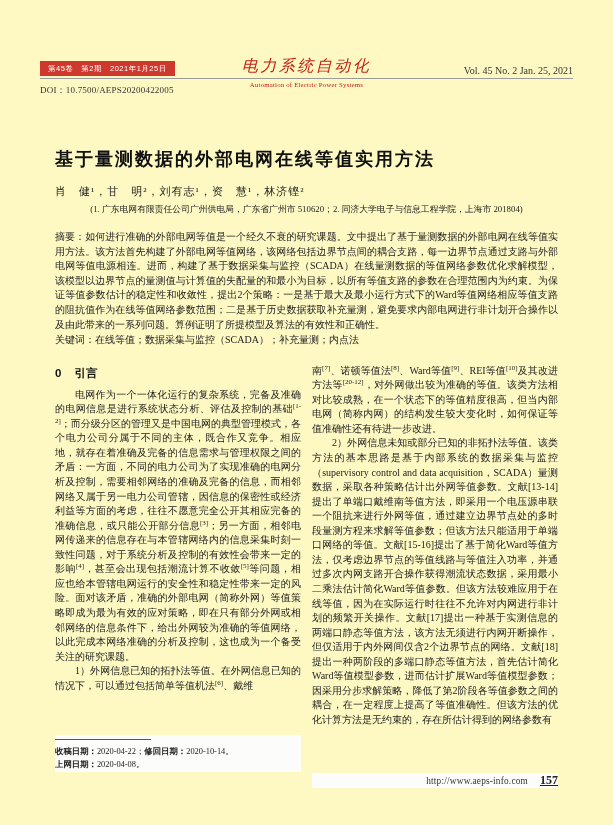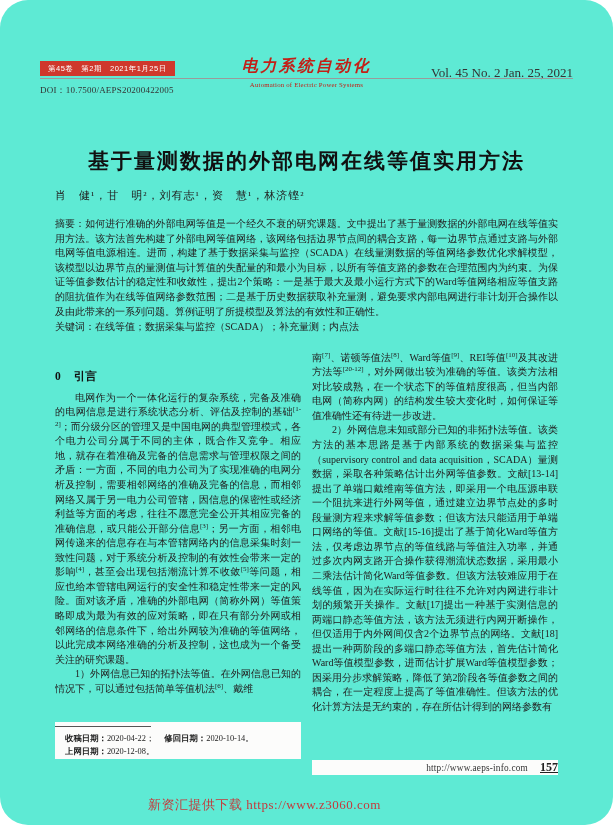--- a/index.html
+++ b/index.html
@@ -1,67 +1,66 @@
 <!DOCTYPE html>
 <html><head>
 <meta charset="utf-8">
 <style>
   * { margin:0; padding:0; box-sizing:border-box; }
   html,body { background:#ffffff; }
   .page {
     position:relative; width:613px; height:825px; margin:0 auto;
-    background:#5eead4; color:#222; overflow:hidden;
+    background:#fef9c3; color:#222; overflow:hidden;
     font-family:"Liberation Serif","DejaVu Serif",serif;
-    border-radius:28px;
   }
   
   .masthead { position:absolute; top:61px; left:40px; right:40px; height:40px; }
   .mast-rule { position:absolute; top:17px; left:0; right:0; border-top:1px solid #9a9a9a; }
   .issue-box {
     position:absolute; left:0; top:0; background:#cf382c; color:#ffffff;
     font-family:"Liberation Sans","DejaVu Sans",sans-serif;
     font-size:7.5px; line-height:1; padding:3.5px 8px; letter-spacing:0.5px; white-space:nowrap;
   }
   .doi { position:absolute; left:0; top:23px; font-size:9px; color:#333; letter-spacing:0.2px; }
   .logo-cn {
     position:absolute; left:50%; transform:translateX(-50%); top:-5px;
-    color:#c32017; font-weight:bold; font-style:italic; font-size:16px;
+    color:#c32017; font-weight:normal; font-style:italic; font-size:16px;
     letter-spacing:2.5px; white-space:nowrap;
   }
   .logo-en {
     position:absolute; left:50%; transform:translateX(-50%); top:20px;
     color:#c32017; font-size:6.8px; white-space:nowrap; letter-spacing:0.2px;
   }
-  .vol-info { position:absolute; right:0; top:4px; font-size:13px; color:#333; white-space:nowrap; }
+  .vol-info { position:absolute; right:0; top:4px; font-size:10px; color:#333; white-space:nowrap; }
   
   .main { position:absolute; top:147px; left:55px; width:503px; }
   .title {
-    text-align:center; font-family:"Liberation Sans","DejaVu Sans",sans-serif;
-    font-weight:bold; font-size:21px; letter-spacing:2px; color:#111;
+    text-align:left; font-family:"Liberation Sans","DejaVu Sans",sans-serif;
+    font-weight:bold; font-size:18px; letter-spacing:2px; color:#111;
   }
   .authors { margin-top:13px; font-size:11px; letter-spacing:1px; color:#222; }
   .affiliation { text-align:center; margin-top:5px; font-size:8.8px; color:#222; }
   .abstract { margin-top:14px; font-size:10px; line-height:14.6px; text-align:justify; }
   .inline-label { font-family:"Liberation Sans","DejaVu Sans",sans-serif; font-weight:normal; }
   .kw { margin-top:1px; font-size:10px; line-height:14.6px; }
   
   .columns { margin-top:16px; display:flex; gap:11px; height:424px; }
   .col { width:246px; position:relative; overflow:hidden; }
   .sec-heading {
-    font-family:Liberation Serif, serif;
-    font-size:11.5px; font-weight:bold; color:#111; margin:18px 0 7px;
+    font-family:Liberation Sans, sans-serif;
+    font-size:11.5px; font-weight:bold; color:#111; margin:2px 0 7px;
   }
   .sec-heading .num { margin-right:13px; }
   .para { font-size:10px; line-height:14.55px; text-align:justify; }
   .para.indent { text-indent:2em; }
   sup { font-size:7px; vertical-align:super; line-height:0; }
   .footnote { position:absolute; bottom:16px; left:0; right:0; background:#fcfcfb; padding-top:4px; }
   .fn-rule { width:96px; border-top:1px solid #555; margin-bottom:5px; }
   .fn-line { font-size:8.4px; line-height:13.5px; color:#222; }
-  .fn-line b, .fn-line .fn-label { font-family:"Liberation Sans","DejaVu Sans",sans-serif; font-weight:bold;padding-left:10px; }
+  .fn-line b, .fn-line .fn-label { font-family:"Liberation Sans","DejaVu Sans",sans-serif; font-weight:bold; }
   .url-line { position:absolute; bottom:0; right:0; left:0; text-align:right; font-size:9.3px; color:#333; background:#fcfcfb; }
   .url { letter-spacing:0.2px; }
   .pagenum { margin-left:12px; font-weight:bold; font-size:12px; color:#222;text-decoration:underline; }
   
   .watermark {
     position:absolute; top:796px; left:148px; color:#c5393b;
     font-size:13px; letter-spacing:0.5px; white-space:nowrap;
   }
 </style>
 </head>
@@ -75,44 +74,44 @@
     <span class="vol-info">Vol. 45 No. 2 Jan. 25, 2021</span>
     <div class="mast-rule"></div>
     <span class="doi">DOI：10.7500/AEPS20200422005</span>
     <span class="logo-en">Automation of Electric Power Systems</span>
   </header>
 
   <div class="main">
 
     <h1 class="title">基于量测数据的外部电网在线等值实用方法</h1>
     <div class="authors">肖　健¹，甘　明²，刘有志¹，资　慧¹，林济铿²</div>
+    <div class="affiliation">(1. 广东电网有限责任公司广州供电局，广东省广州市 510620；2. 同济大学电子与信息工程学院，上海市 201804)</div>
 
     <p class="abstract"><span class="inline-label">摘要：</span><span>如何进行准确的外部电网等值是一个经久不衰的研究课题。文中提出了基于量测数据的外部电网在线等值实用方法。该方法首先构建了外部电网等值网络，该网络包括边界节点间的耦合支路，每一边界节点通过支路与外部电网等值电源相连。进而，构建了基于数据采集与监控（SCADA）在线量测数据的等值网络参数优化求解模型，该模型以边界节点的量测值与计算值的失配量的和最小为目标，以所有等值支路的参数在合理范围内为约束。为保证等值参数估计的稳定性和收敛性，提出2个策略：一是基于最大及最小运行方式下的Ward等值网络相应等值支路的阻抗值作为在线等值网络参数范围；二是基于历史数据获取补充量测，避免要求内部电网进行非计划开合操作以及由此带来的一系列问题。算例证明了所提模型及算法的有效性和正确性。</span></p>
 
     <p class="kw"><span class="inline-label">关键词：</span><span>在线等值；数据采集与监控（SCADA）；补充量测；内点法</span></p>
 
     <section class="columns">
 
       <div class="col">
         <h2 class="sec-heading"><span class="num">0</span><span>引言</span></h2>
         <p class="para indent">电网作为一个一体化运行的复杂系统，完备及准确的电网信息是进行系统状态分析、评估及控制的基础<sup>[1-2]</sup>；而分级分区的管理又是中国电网的典型管理模式，各个电力公司分属于不同的主体，既合作又竞争。相应地，就存在着准确及完备的信息需求与管理权限之间的矛盾：一方面，不同的电力公司为了实现准确的电网分析及控制，需要相邻网络的准确及完备的信息，而相邻网络又属于另一电力公司管辖，因信息的保密性或经济利益等方面的考虑，往往不愿意完全公开其相应完备的准确信息，或只能公开部分信息<sup>[3]</sup>；另一方面，相邻电网传递来的信息存在与本管辖网络内的信息采集时刻一致性问题，对于系统分析及控制的有效性会带来一定的影响<sup>[4]</sup>，甚至会出现包括潮流计算不收敛<sup>[5]</sup>等问题，相应也给本管辖电网运行的安全性和稳定性带来一定的风险。面对该矛盾，准确的外部电网（简称外网）等值策略即成为最为有效的应对策略，即在只有部分外网或相邻网络的信息条件下，给出外网较为准确的等值网络，以此完成本网络准确的分析及控制，这也成为一个备受关注的研究课题。</p>
         <p class="para indent">1）外网信息已知的拓扑法等值。在外网信息已知的情况下，可以通过包括简单等值机法<sup>[6]</sup>、戴维</p>
 
         <div class="footnote">
           <div class="fn-rule"></div>
           <p class="fn-line"><span class="fn-label">收稿日期：</span><span>2020-04-22；</span><span class="fn-label">修回日期：</span><span>2020-10-14。</span></p>
-          <p class="fn-line"><span class="fn-label">上网日期：</span><span>2020-12-08。</span></p>
+          <p class="fn-line"><span class="fn-label">上网日期：</span><span>2020-04-08。</span></p>
         </div>
       </div>
 
       <div class="col">
         <p class="para">南<sup>[7]</sup>、诺顿等值法<sup>[8]</sup>、Ward等值<sup>[9]</sup>、REI等值<sup>[10]</sup>及其改进方法等<sup>[20-12]</sup>，对外网做出较为准确的等值。该类方法相对比较成熟，在一个状态下的等值精度很高，但当内部电网（简称内网）的结构发生较大变化时，如何保证等值准确性还有待进一步改进。</p>
         <p class="para indent">2）外网信息未知或部分已知的非拓扑法等值。该类方法的基本思路是基于内部系统的数据采集与监控（supervisory control and data acquisition，SCADA）量测数据，采取各种策略估计出外网等值参数。文献[13-14]提出了单端口戴维南等值方法，即采用一个电压源串联一个阻抗来进行外网等值，通过建立边界节点处的多时段量测方程来求解等值参数；但该方法只能适用于单端口网络的等值。文献[15-16]提出了基于简化Ward等值方法，仅考虑边界节点的等值线路与等值注入功率，并通过多次内网支路开合操作获得潮流状态数据，采用最小二乘法估计简化Ward等值参数。但该方法较难应用于在线等值，因为在实际运行时往往不允许对内网进行非计划的频繁开关操作。文献[17]提出一种基于实测信息的两端口静态等值方法，该方法无须进行内网开断操作，但仅适用于内外网间仅含2个边界节点的网络。文献[18]提出一种两阶段的多端口静态等值方法，首先估计简化Ward等值模型参数，进而估计扩展Ward等值模型参数；因采用分步求解策略，降低了第2阶段各等值参数之间的耦合，在一定程度上提高了等值准确性。但该方法的优化计算方法是无约束的，存在所估计得到的网络参数有</p>
 
         <p class="url-line"><span class="url">http://www.aeps-info.com</span><span class="pagenum">157</span></p>
       </div>
 
     </section>
   </div>
 
-  <div class="watermark">新资汇提供下载 https://www.z3060.com</div>
 
 </div>
 
 </body></html>

